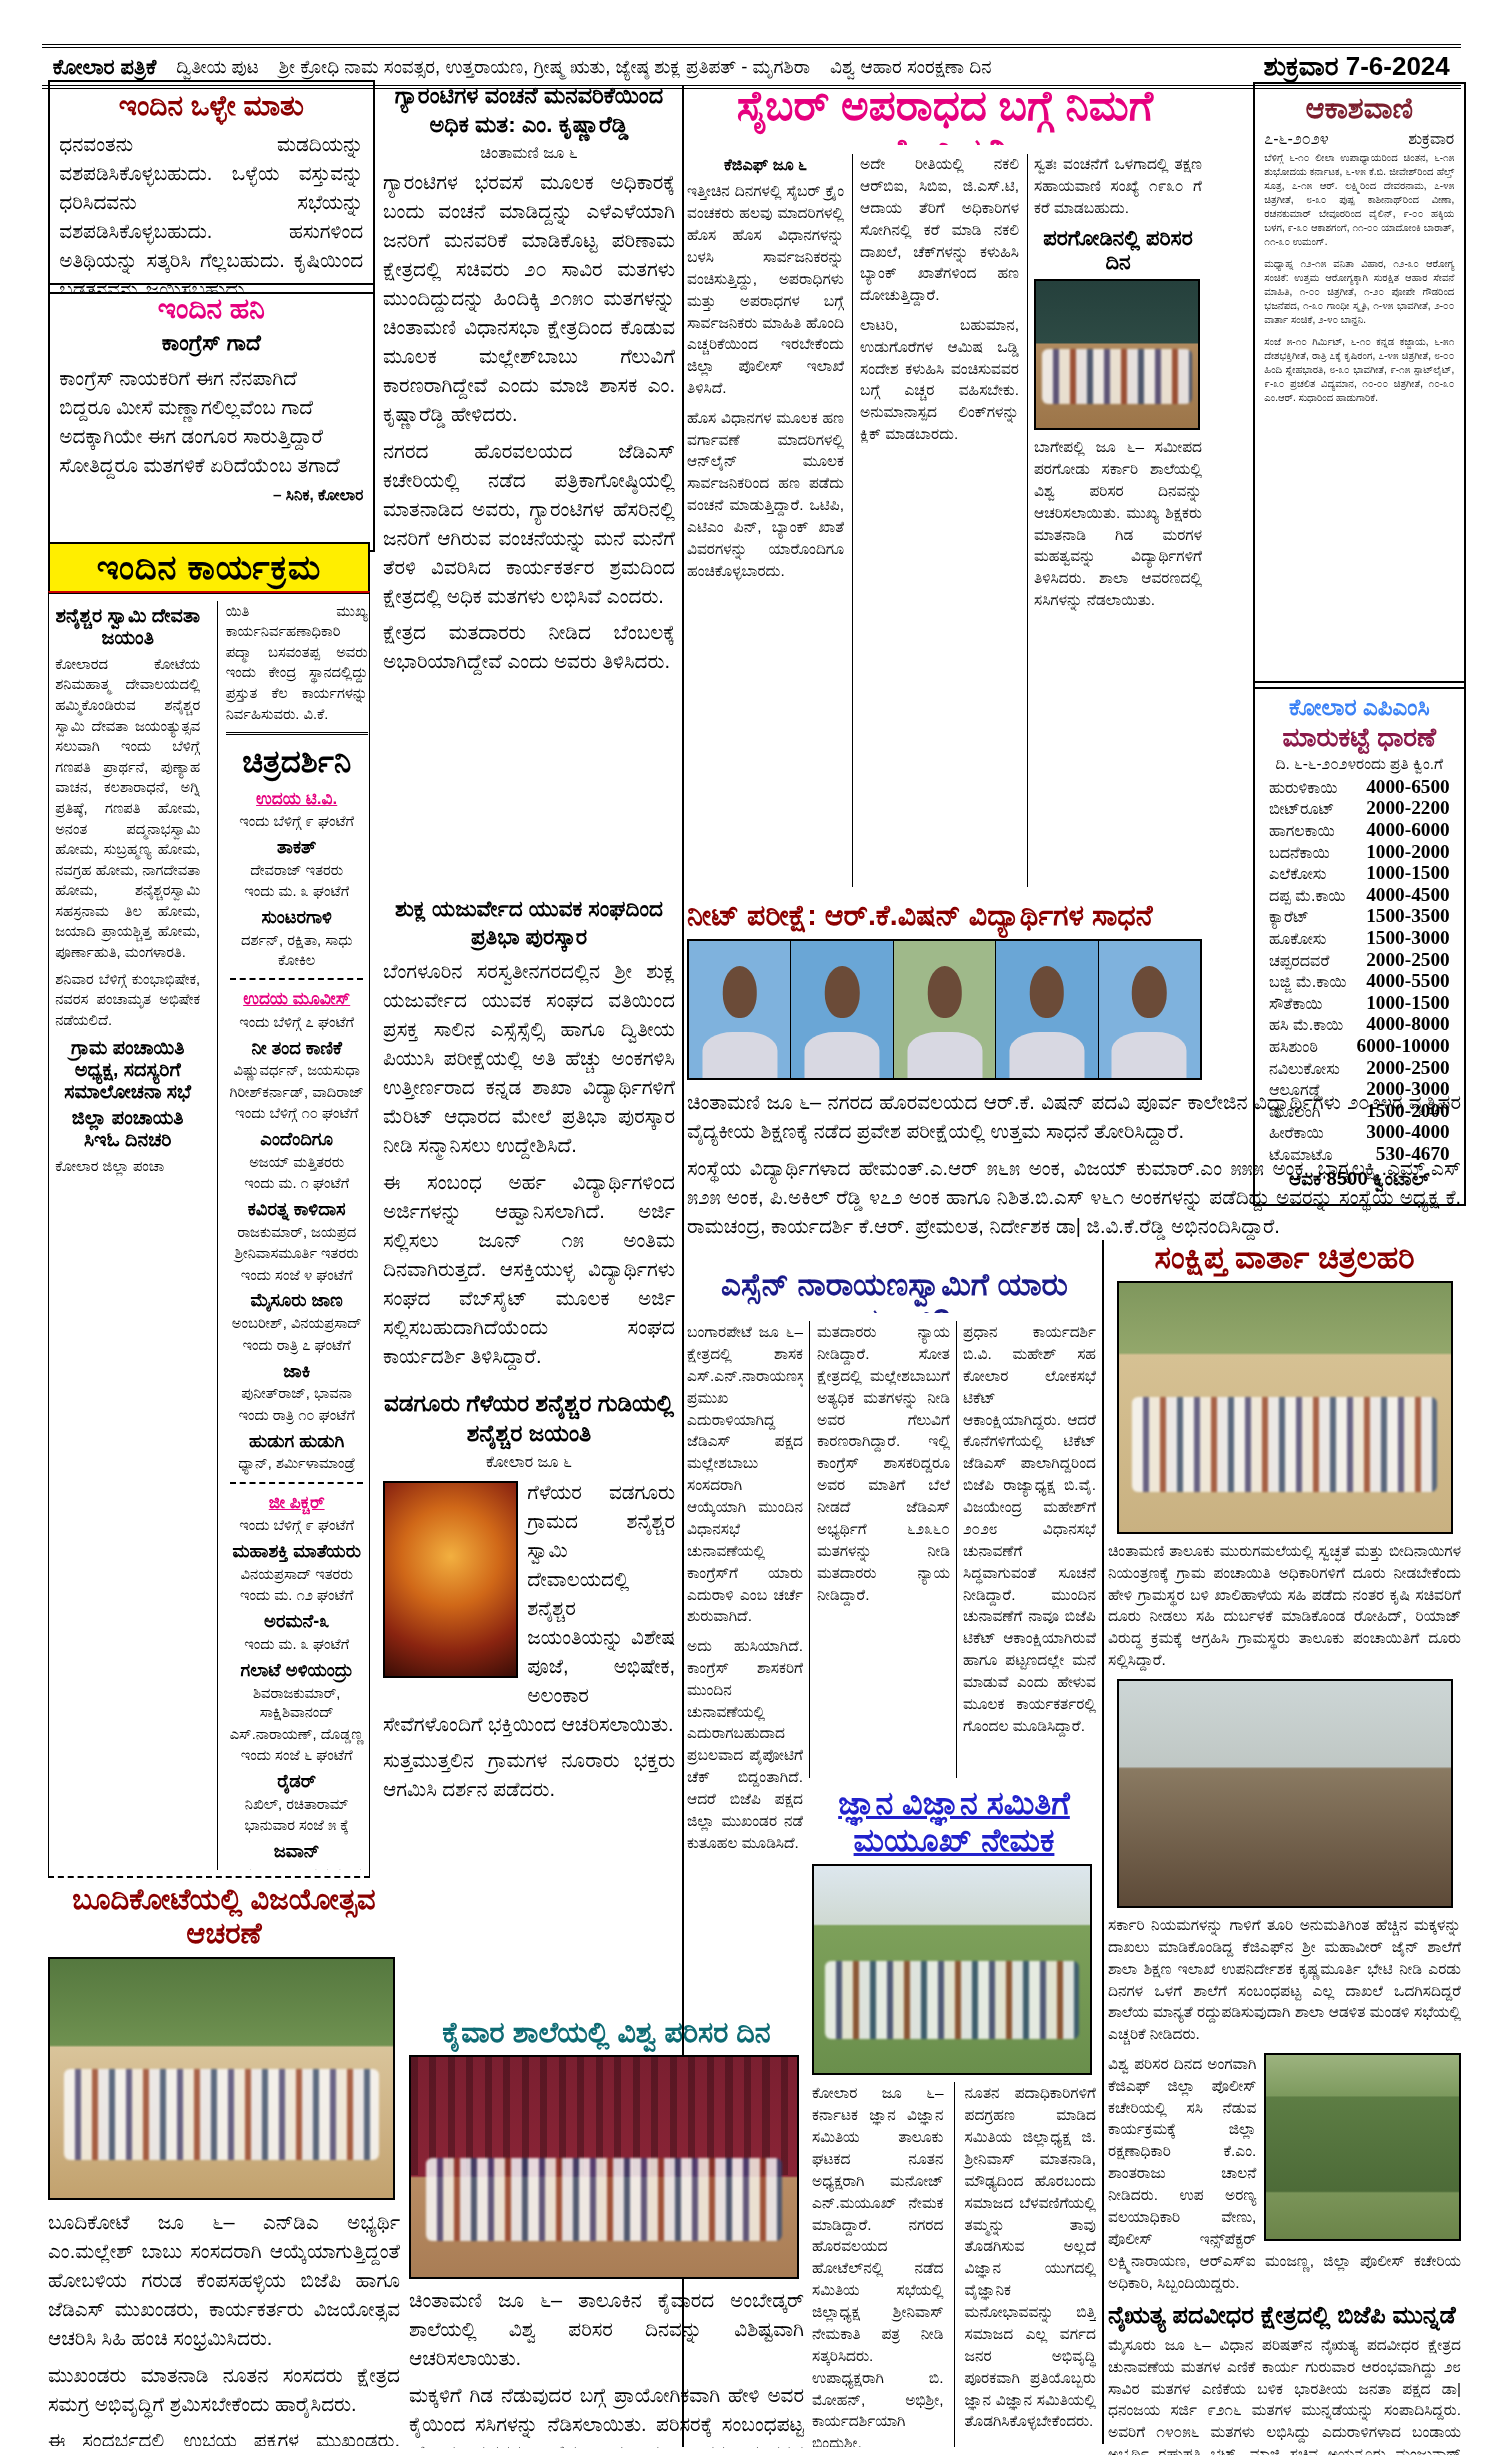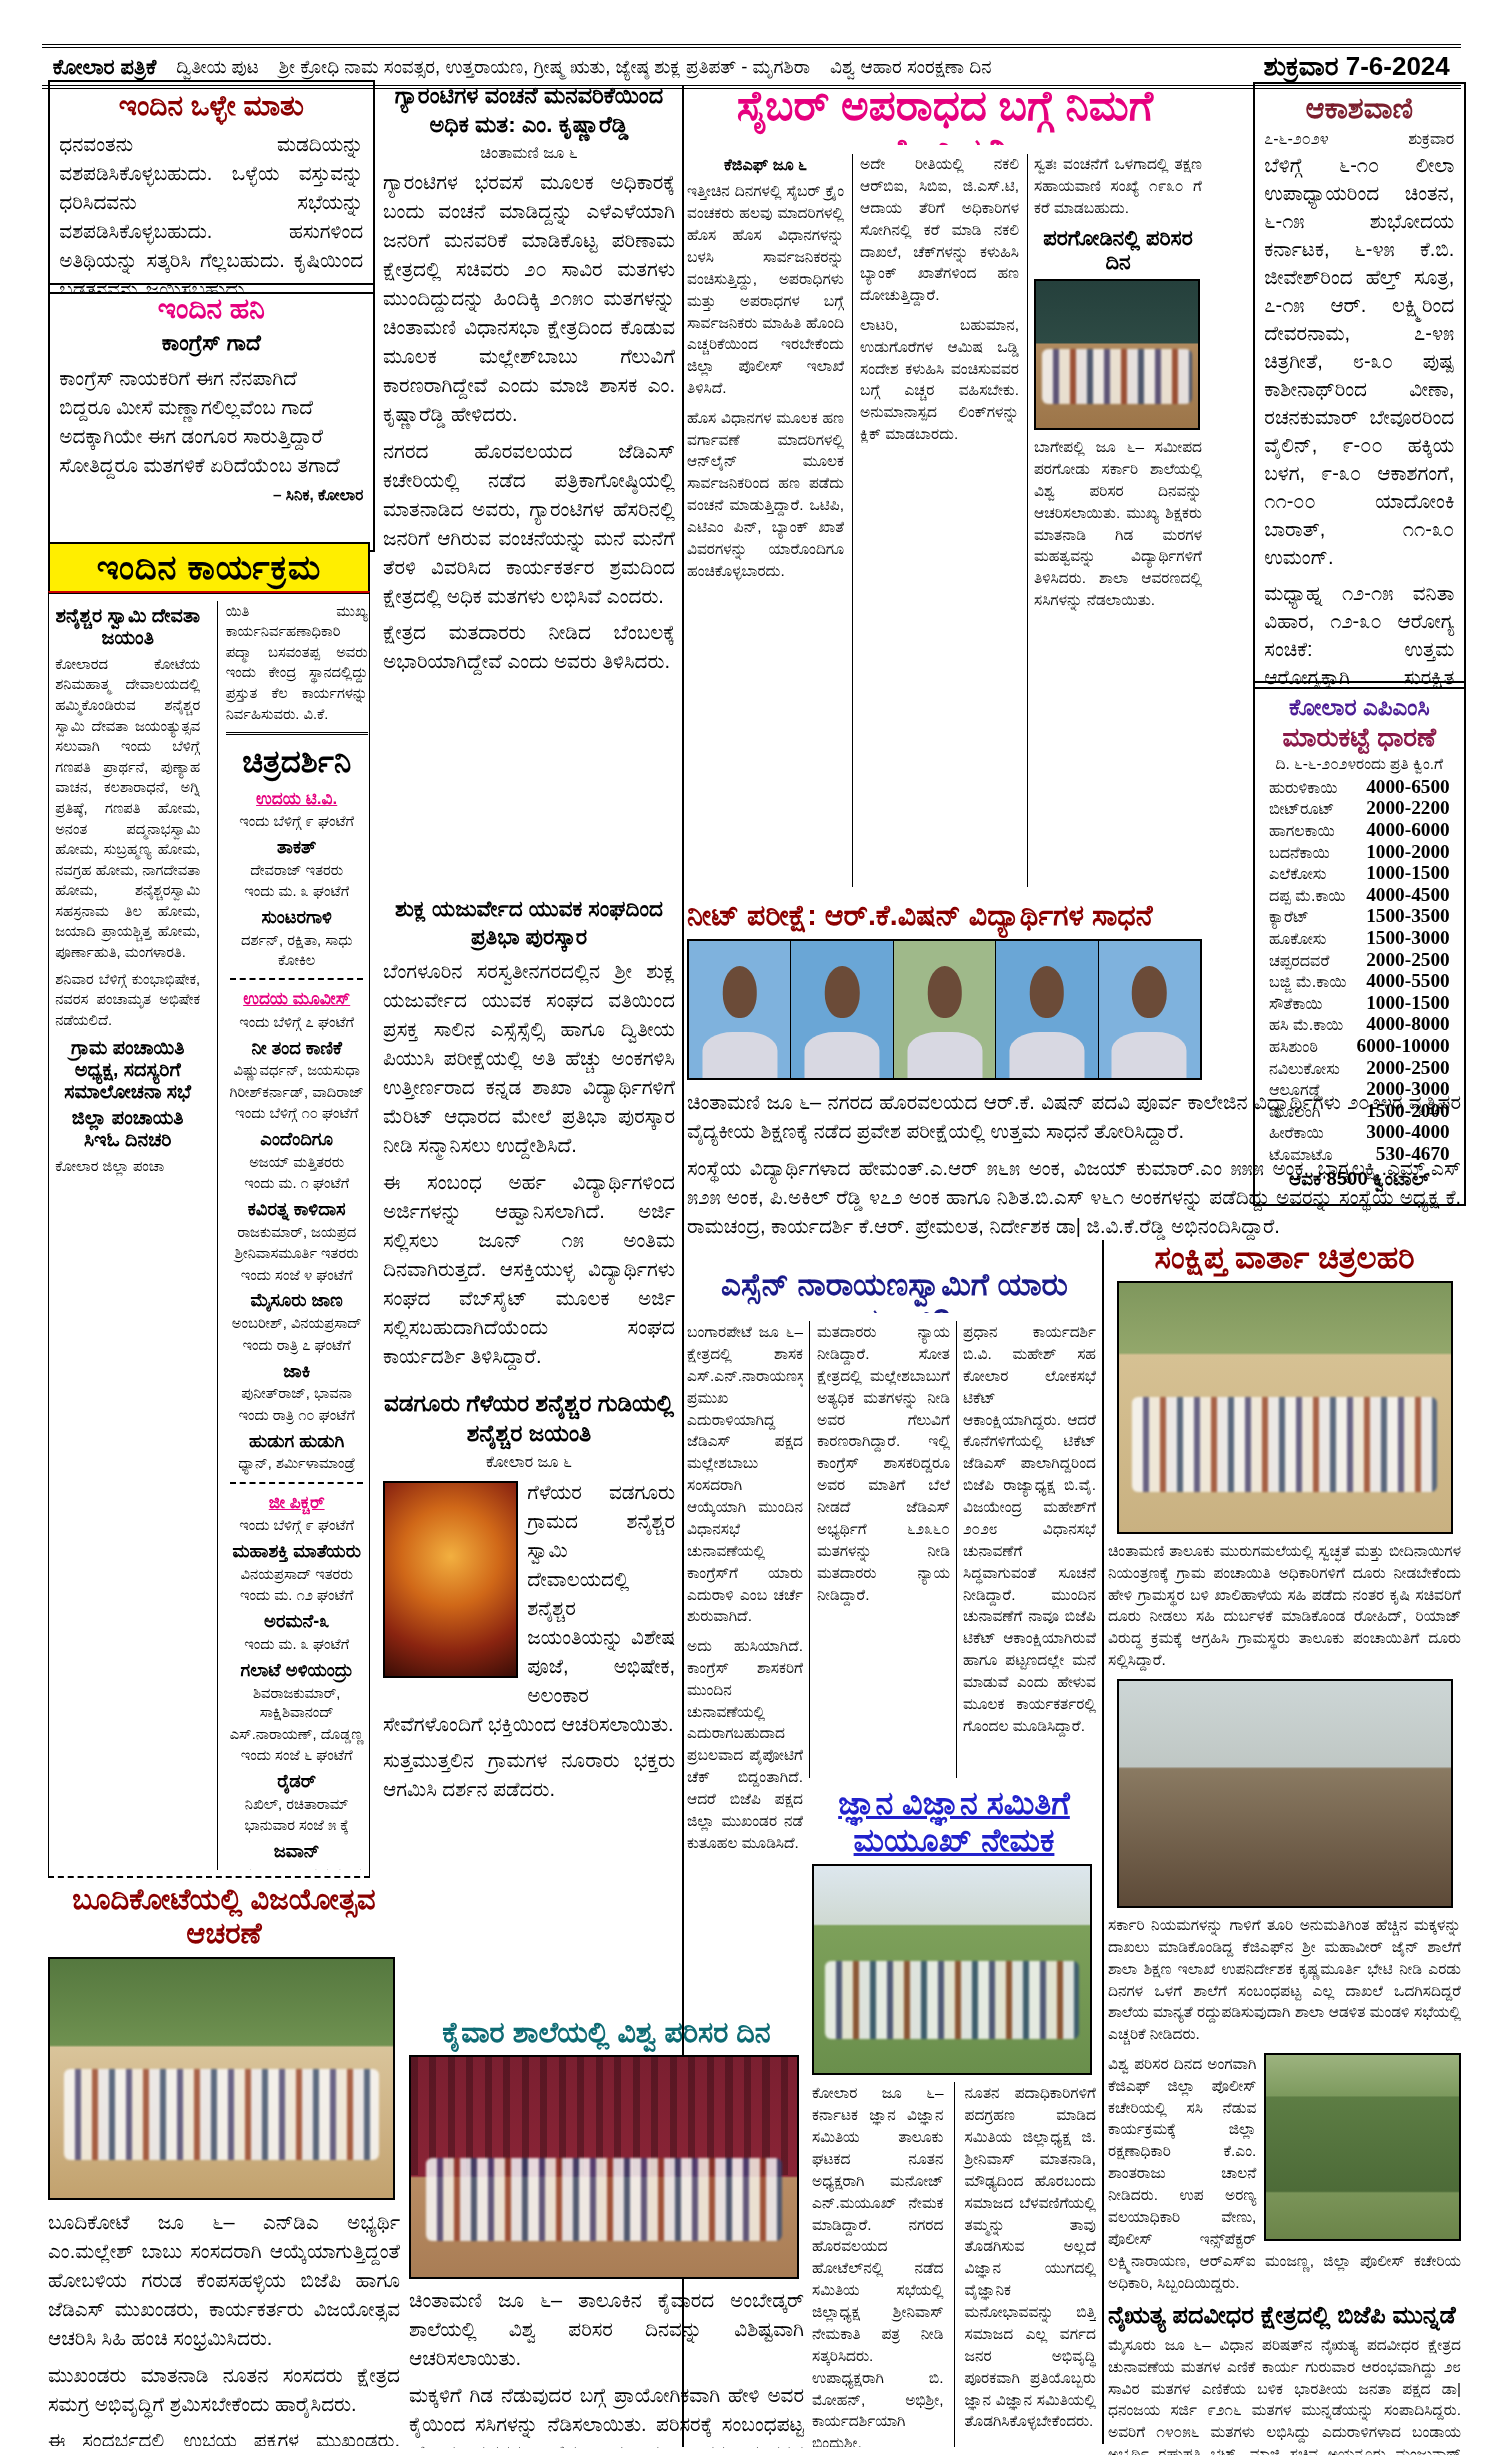--- a/index.html
+++ b/index.html
@@ -61,32 +61,32 @@
   .ph-police{background:linear-gradient(180deg,#9db37f 0%,#7d9a5e 22%,#5d7d44 23%,#4d6b38 74%,#7a9458 75%,#6b8449 100%);}
   
   .strip{display:flex;border:2.3px solid #000;}
   .strip .cell{flex:1;position:relative;border-right:1.5px solid #000;}
   .strip .cell:last-child{border-right:none;}
   .strip .cell::before{content:"";position:absolute;left:50%;top:18%;width:34%;height:38%;transform:translateX(-50%);
      background:#6b4b38;border-radius:50% 50% 46% 46%;}
   .strip .cell::after{content:"";position:absolute;left:50%;bottom:0;width:74%;height:34%;transform:translateX(-50%);
      background:#d8d8e2;border-radius:40% 40% 0 0;}
   
-  .mkt-t1{color:#4c1d95;font-weight:bold;font-size:23px;text-align:center;margin-top:4.6px;}
+  .mkt-t1{color:#3b82f6;font-weight:bold;font-size:23px;text-align:center;margin-top:4.6px;}
   .mkt-t2{color:#8b1a4a;font-weight:bold;font-size:26px;text-align:center;margin:1.5px 0;}
   .mkt-date{font-size:15.4px;text-align:center;margin-bottom:3.1px;}
   .mrow{display:flex;justify-content:space-between;align-items:baseline;padding:0 4.6px;height:21.6px;}
   .mname{font-size:16px;}
   .mval{font-family:"Liberation Serif","DejaVu Serif",serif;font-weight:bold;font-size:19.3px;}
   .mkt-foot{text-align:center;font-size:18.5px;font-weight:bold;margin-top:3.1px;}
   .rule{position:absolute;background:#000;}
   .cap{font-size:15.4px;line-height:1.42;text-align:justify;}
   .akash-title{color:#7b1f2e;font-weight:bold;font-size:29px;text-align:center;margin:1.5px 0 4.6px;}
   .akash-date{display:flex;justify-content:space-between;font-size:16px;margin-bottom:3.1px;}
-  .body19{font-size:20px;line-height:1.4;}
+  .body19{font-size:10px;line-height:1.4;}
 </style>
 </head>
 <body>
 
 <div class="page">
 
   <div class="abs masthead" style="left:42px;top:44px;width:1397px;">
     <span class="paper">ಕೋಲಾರ ಪತ್ರಿಕೆ</span>
     <span>ದ್ವಿತೀಯ ಪುಟ</span>
     <span>ಶ್ರೀ ಕ್ರೋಧಿ ನಾಮ ಸಂವತ್ಸರ, ಉತ್ತರಾಯಣ, ಗ್ರೀಷ್ಮ ಋತು, ಜ್ಯೇಷ್ಠ ಶುಕ್ಲ ಪ್ರತಿಪತ್ - ಮೃಗಶಿರಾ</span>

